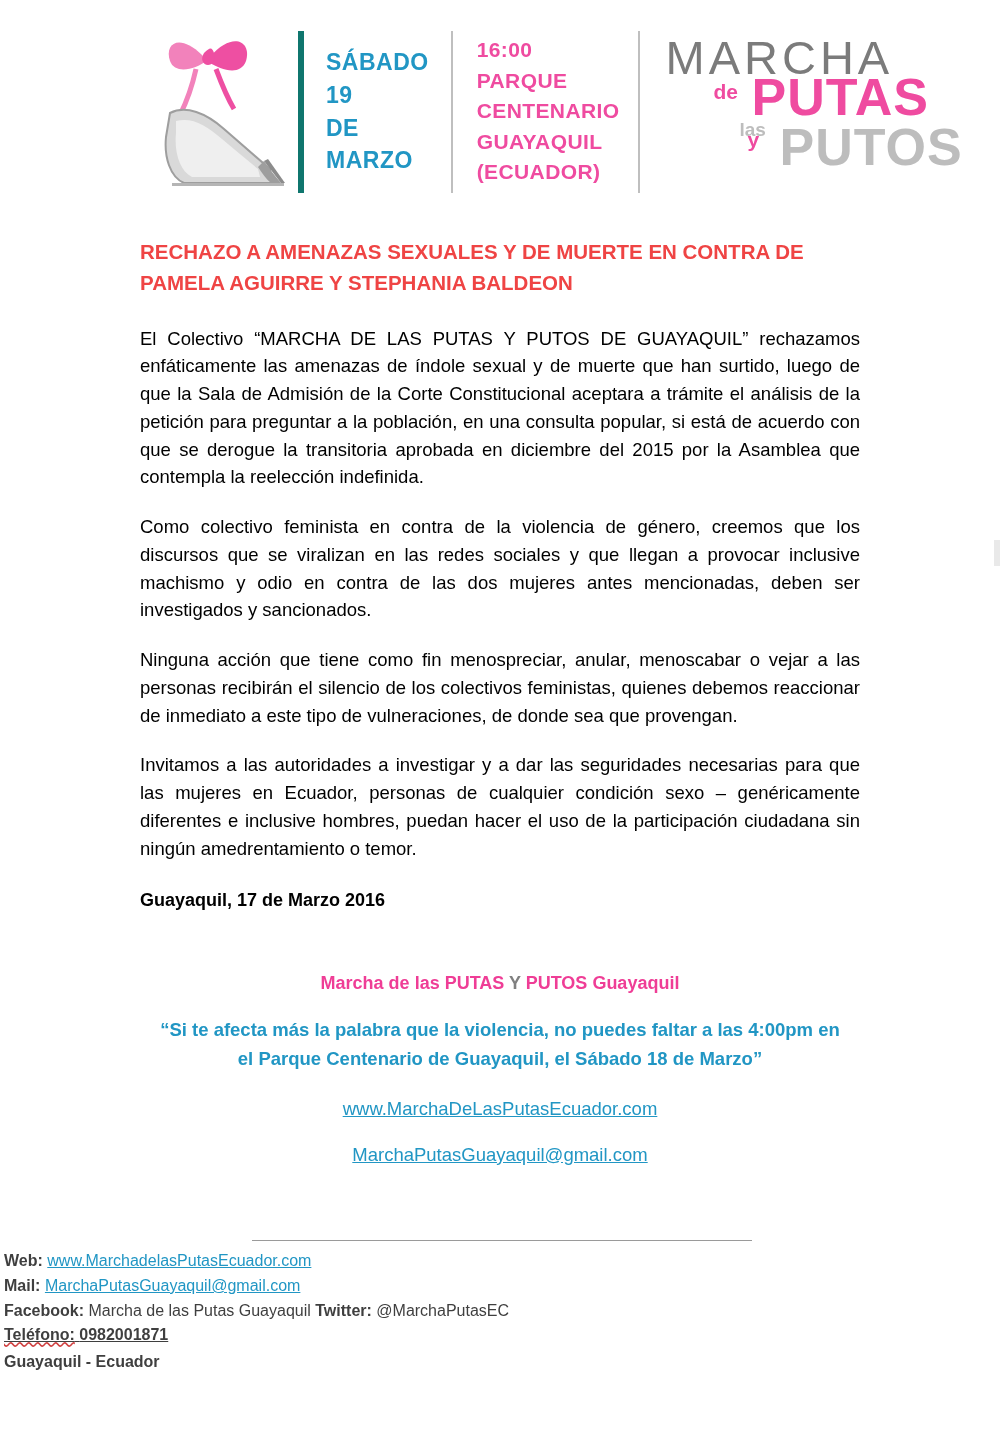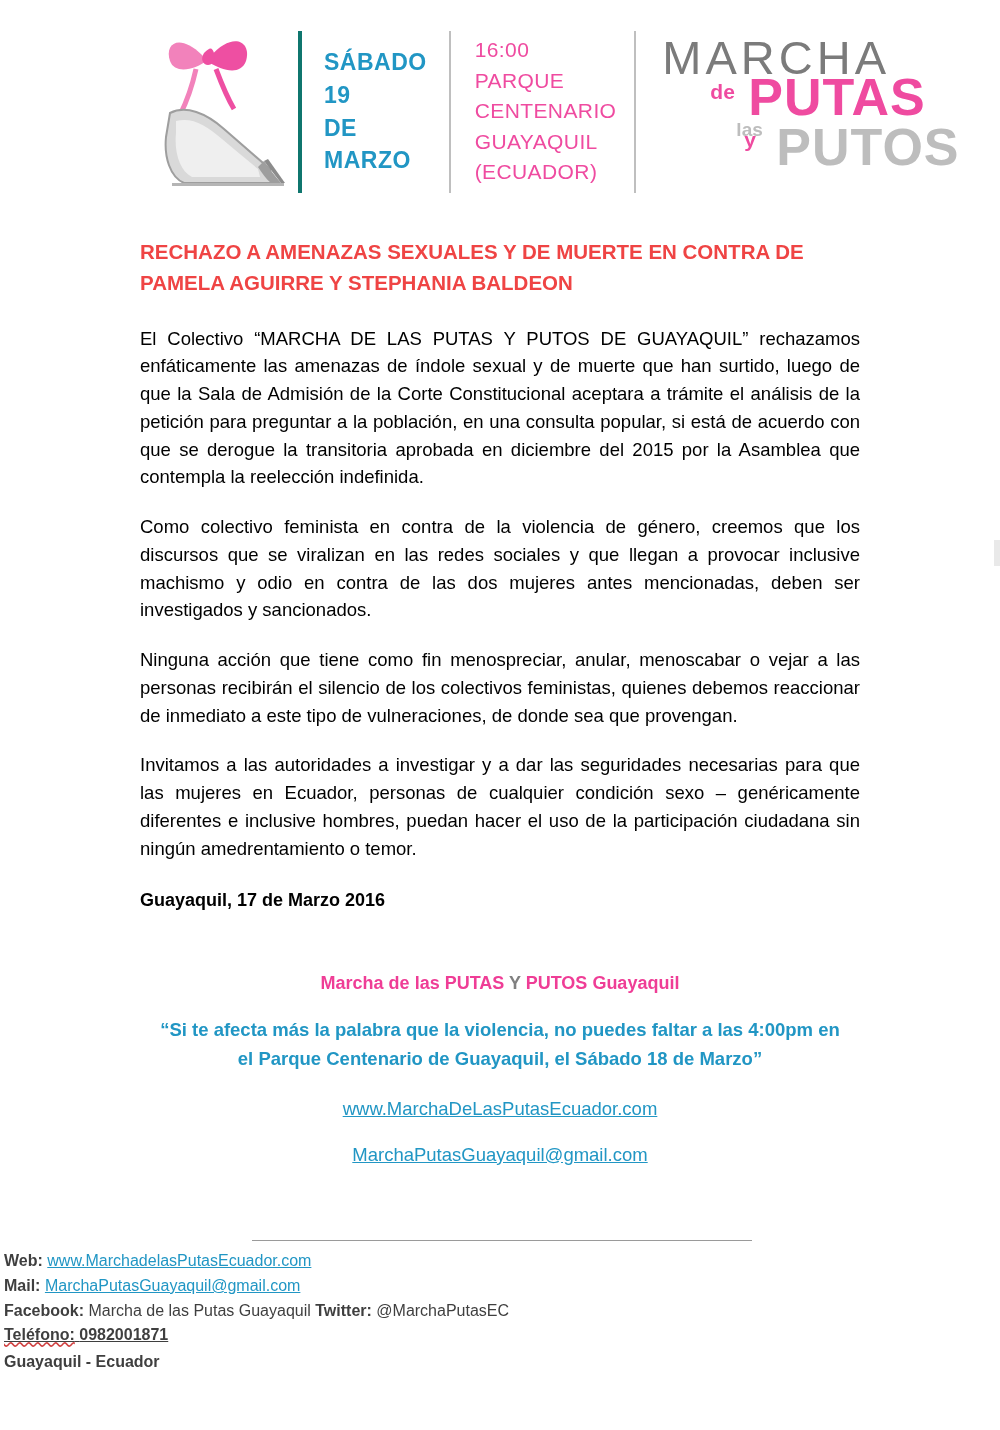--- a/index.html
+++ b/index.html
@@ -26,21 +26,21 @@
   }
 
   .shoe-logo {
     width: 150px;
     height: 190px;
     position: relative;
     flex: 0 0 auto;
   }
 
   .date-block {
-    border-left: 4px solid #0f766e;
+    border-left: 6px solid #0f766e;
     border-right: 2px solid #bfbfbf;
     padding: 6px 22px 6px 22px;
     margin-left: 8px;
     height: 150px;
     display: flex;
     flex-direction: column;
     justify-content: center;
     flex: 0 0 auto;
   }
   .date-block div {
@@ -56,21 +56,21 @@
     height: 150px;
     display: flex;
     flex-direction: column;
     justify-content: center;
     border-right: 2px solid #bfbfbf;
     flex: 0 0 auto;
   }
   .place-block div {
     color: #ef4ba0;
     font-size: 21px;
-    font-weight: normal;
+    font-weight: bold;
     line-height: 1.45;
     letter-spacing: 0.4px;
   }
 
   .brand-block {
     padding-left: 26px;
     flex: 1 1 auto;
     position: relative;
     height: 175px;
   }

